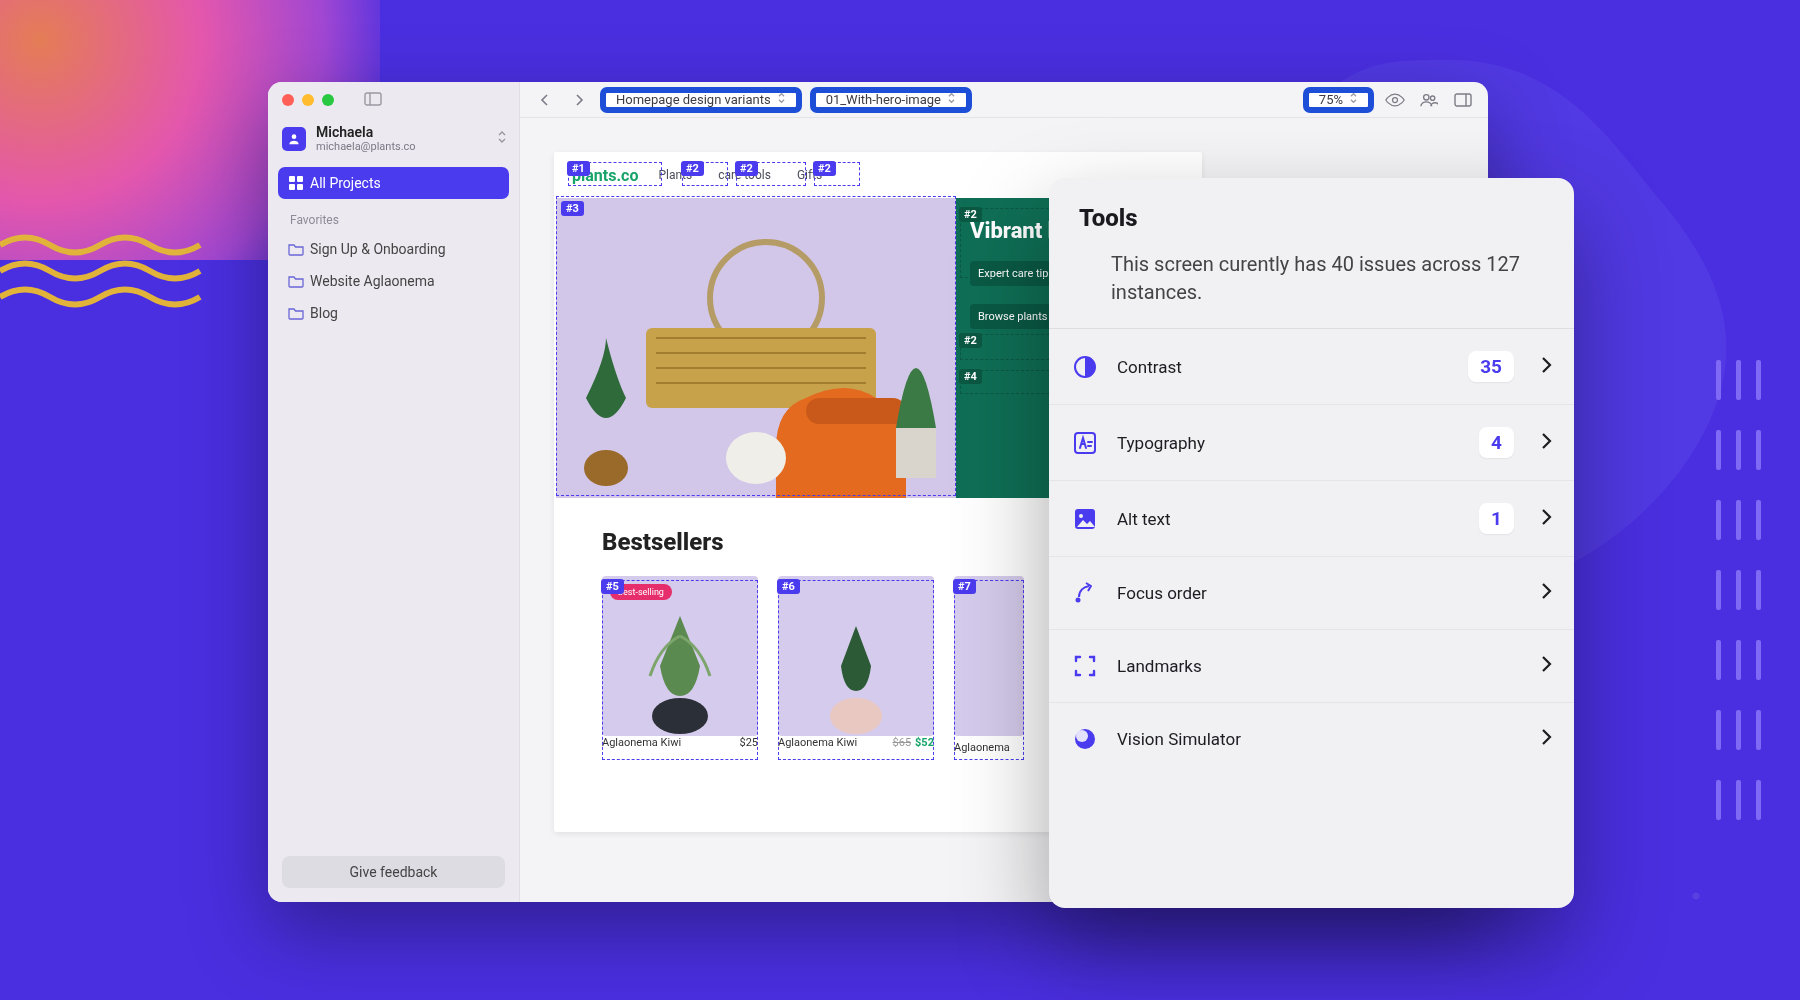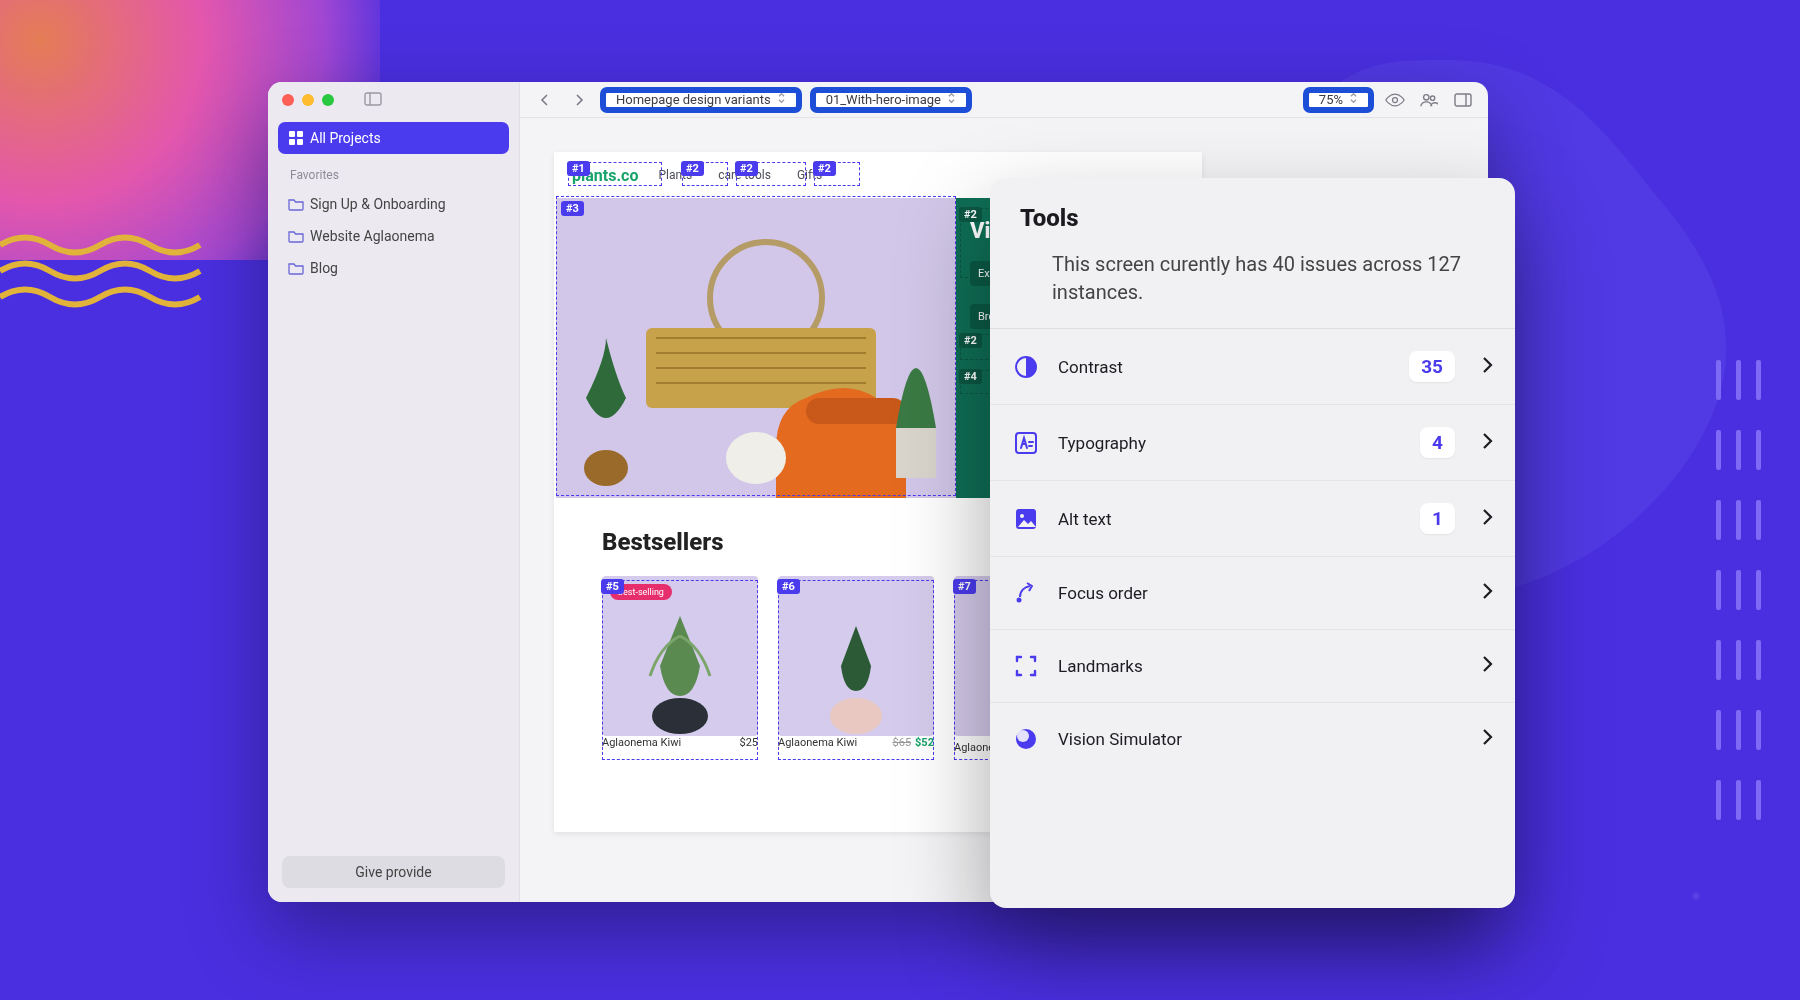--- a/index.html
+++ b/index.html
@@ -86,21 +86,21 @@
   .card-price .old { text-decoration:line-through; color:#999; margin-right:4px; }
   .card-price .new { color:#16a36a; font-weight:700; }
 
   
   .ann { position:absolute; border:1.5px dashed #4B3BEE; }
   .ann-tag { position:absolute; top:-2px; left:-2px; background:#4B3BEE; color:#fff; font-size:11px; font-weight:700; padding:1px 5px; border-radius:3px; }
   .ann-tag.inside { top:4px; left:4px; }
 
   
   .tools-panel {
-    position:absolute; left:990px; top:178px; width:525px; height:730px;
+    position:absolute; left:1049px; top:178px; width:525px; height:730px;
     background:#f1f1f3; border-radius:16px; box-shadow:0 40px 90px rgba(0,0,0,.35);
     display:flex; flex-direction:column;
   }
   .tp-header { padding:26px 30px 22px; }
   .tp-title { font-size:24px; font-weight:800; color:#1a1a1f; }
   .tp-sub { font-size:20px; color:#444; margin-top:18px; line-height:1.4;margin-left:32px; }
   .tp-list { border-top:1px solid #dedde2; }
   .tp-row { display:flex; align-items:center; padding:22px 22px; border-bottom:1px solid #e5e4e9; gap:18px; cursor:pointer; }
   .tp-icon { width:28px; height:28px; display:flex; align-items:center; justify-content:center; color:#4B3BEE; }
   .tp-label { font-size:17px; color:#1c1c22; flex:1; }
@@ -158,20 +158,37 @@
         <span class="tl-dot tl-grn"></span>
         <span class="tl-gap"></span>
         <span class="panel-icon">
           <svg width="18" height="14" viewBox="0 0 18 14">
               <rect x="1" y="1" width="16" height="12" rx="2" fill="none" stroke="currentColor" stroke-width="1.4"></rect>
               <line x1="6" y1="1" x2="6" y2="13" stroke="currentColor" stroke-width="1.4"></line>
             </svg>
         </span>
       </div>
 
+      <div class="user-row">
+        <span class="avatar">
+          <svg width="14" height="14" viewBox="0 0 24 24" fill="currentColor">
+              <circle cx="12" cy="8" r="4"></circle>
+              <path d="M4 21c0-4 4-6 8-6s8 2 8 6"></path>
+            </svg>
+        </span>
+        <div>
+          <div class="user-name">Michaela</div>
+          <div class="user-email">michaela@plants.co</div>
+        </div>
+        <span class="user-updown">
+          <svg width="10" height="14" viewBox="0 0 10 14" stroke="currentColor" stroke-width="1.4" fill="none">
+              <path d="M2 5l3-3 3 3M2 9l3 3 3-3"></path>
+            </svg>
+        </span>
+      </div>
 
       <div class="nav">
         <div class="nav-item active">
           <svg width="16" height="16" viewBox="0 0 16 16" fill="currentColor">
               <rect x="1" y="1" width="6" height="6" rx="1"></rect>
               <rect x="9" y="1" width="6" height="6" rx="1"></rect>
               <rect x="1" y="9" width="6" height="6" rx="1"></rect>
               <rect x="9" y="9" width="6" height="6" rx="1"></rect>
             </svg>
           <span>All Projects</span>
@@ -191,21 +208,21 @@
         </div>
         <div class="nav-item">
           <svg width="16" height="16" viewBox="0 0 16 14" fill="none" stroke="currentColor" stroke-width="1.3">
               <path d="M1 3h5l1.5 2H15v7a1 1 0 0 1-1 1H2a1 1 0 0 1-1-1V3Z"></path>
             </svg>
           <span>Blog</span>
         </div>
       </div>
 
       <div class="sidebar-footer">
-        <button class="feedback-btn">Give provide</button>
+        <button class="feedback-btn">Give feedback</button>
       </div>
     </aside>
 
     <div class="main">
       <div class="toolbar">
         <div class="arrow-btn">
           <svg width="12" height="12" viewBox="0 0 12 12" fill="none" stroke="currentColor" stroke-width="1.6">
               <path d="M8 1 3 6l5 5"></path>
             </svg>
         </div>

